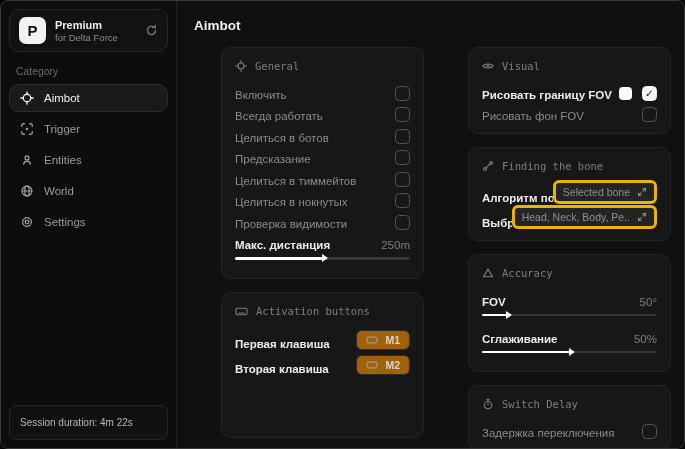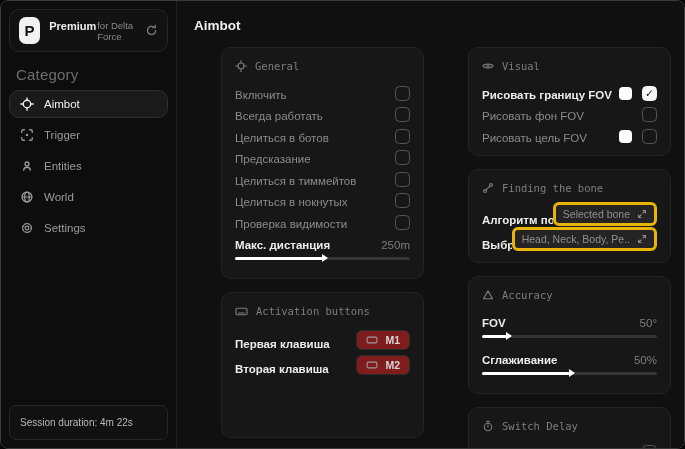--- a/index.html
+++ b/index.html
@@ -8,25 +8,25 @@
   .window { width:685px; height:449px; background:#0c0c0c; border:1px solid #3a3a3a;
             border-radius:8px; overflow:hidden; display:flex; }
 
   
   .sidebar { width:176px; min-width:176px; border-right:1px solid #212121;
              background:#0d0d0d; padding:8px; display:flex; flex-direction:column; }
   .brand-card { border:1px solid #272727; background:#121212; border-radius:10px;
                 padding:7px 9px; display:flex; align-items:center; gap:9px; }
   .logo { width:27px; height:27px; background:#f2f2f2; border-radius:7px; color:#111;
           font-weight:bold; font-size:15px; display:flex; align-items:center; justify-content:center; }
-  .brand-text { display:flex; flex-direction:row; gap:1px; }
+  .brand-text { display:flex; flex-direction:column; gap:1px; }
   .brand-title { font-size:11px; font-weight:bold; color:#ededed; }
   .brand-sub { font-size:9.5px; color:#8a8a8a; }
   .brand-refresh { margin-left:auto; color:#7a7a7a; display:flex; }
-  .cat-label { margin:14px 7px 7px; font-size:15px; color:#6d6d6d; letter-spacing:.2px; }
+  .cat-label { margin:14px 7px 7px; font-size:10px; color:#6d6d6d; letter-spacing:.2px; }
   .nav-item { height:28px; padding:0 10px; border-radius:10px; display:flex; align-items:center;
               gap:10px; color:#9b9b9b; font-size:11.5px; margin-bottom:3px; border:1px solid transparent;
               cursor:pointer; }
   .nav-item.selected { background:#1a1a1a; border-color:#2e2e2e; color:#f0f0f0; }
   .nav-icon { display:flex; color:inherit; }
   .session-card { margin-top:auto; border:1px solid #272727; background:#111;
                   border-radius:7px; padding:11px 10px; font-size:10px; color:#b9b9b9; }
 
   
   .main { flex:1; background:#101010; padding:10px 13px 10px 12px; display:flex; flex-direction:column; min-width:0; }
@@ -53,21 +53,21 @@
 
   .track { position:relative; height:2.5px; background:#353535; border-radius:2px; margin:6px 0 7px; }
   .fill { position:absolute; left:0; top:0; height:100%; background:#ffffff; border-radius:2px; }
   .fill::after { content:""; position:absolute; right:-5px; top:50%; transform:translateY(-50%);
                  border-left:6px solid #ffffff; border-top:4px solid transparent;
                  border-bottom:4px solid transparent; }
 
   .pill { background:#242424; border:3px solid #eab308; border-radius:6px; padding:3px 7px;
           display:flex; align-items:center; gap:7px; flex:none; cursor:pointer; }
   .pill .ptext { font-size:10.5px; color:#8f8f8f; white-space:nowrap; max-width:112px; overflow:hidden; }
-  .keypill { background:#7f1d1d; border:1px solid #2c2c2c; border-radius:6px; padding:3px 9px;
+  .keypill { background:#a16207; border:1px solid #2c2c2c; border-radius:6px; padding:3px 9px;
              display:flex; align-items:center; gap:7px; flex:none; cursor:pointer; }
   .keypill .ktext { font-size:10.5px; font-weight:bold; color:#d6d6d6; }
   svg { display:block; }
 </style>
 </head>
 <body>
 
 <div class="window">
 
   <aside class="sidebar">
@@ -252,27 +252,20 @@
               <span class="swatch"></span>
               <span class="checkbox checked"></span>
             </span>
           </div>
           <div class="row">
             <span class="lbl">Рисовать фон FOV</span>
             <span class="right-group">
               <span class="checkbox"></span>
             </span>
           </div>
-          <div class="row">
-            <span class="lbl">Рисовать цель FOV</span>
-            <span class="right-group">
-              <span class="swatch"></span>
-              <span class="checkbox"></span>
-            </span>
-          </div>
         </section>
 
         <section class="panel">
           <div class="panel-title">
             <span>
               <svg width="12" height="12" viewBox="0 0 16 16" fill="none" stroke="#7e7e7e" stroke-width="1.5" stroke-linecap="round">
                 <path d="M5.3 10.7 10.7 5.3"></path>
                   <circle cx="4" cy="12" r="1.9"></circle>
                   <circle cx="12" cy="4" r="1.9"></circle>
               </svg>

